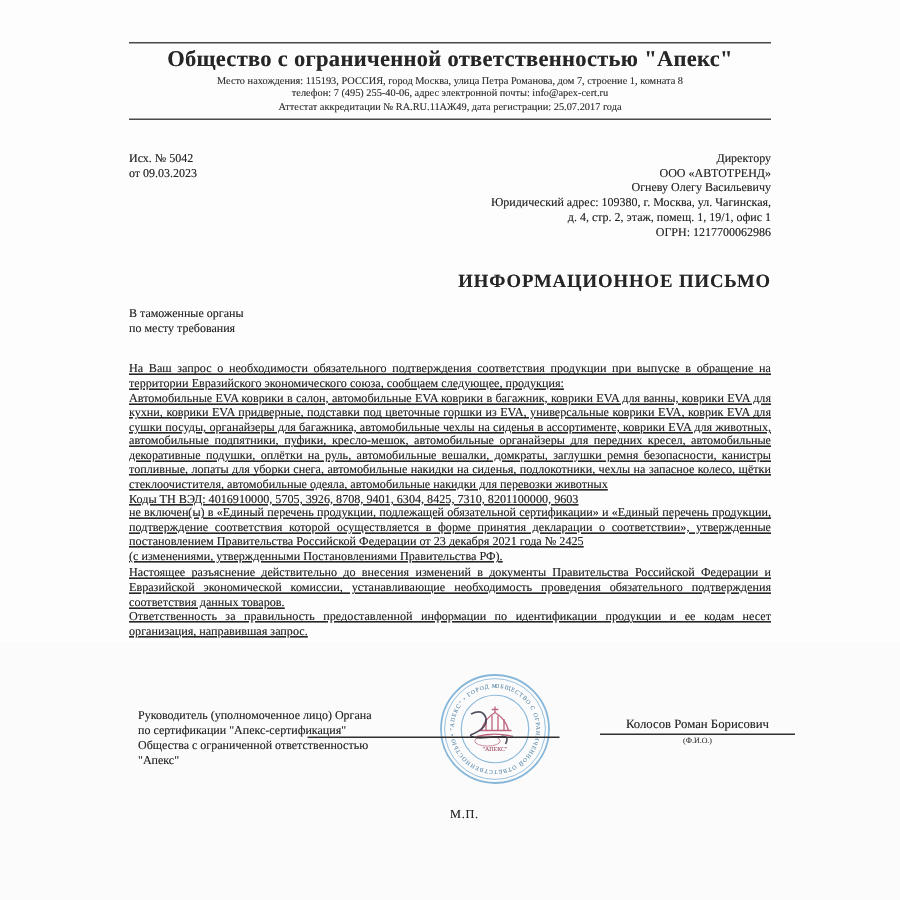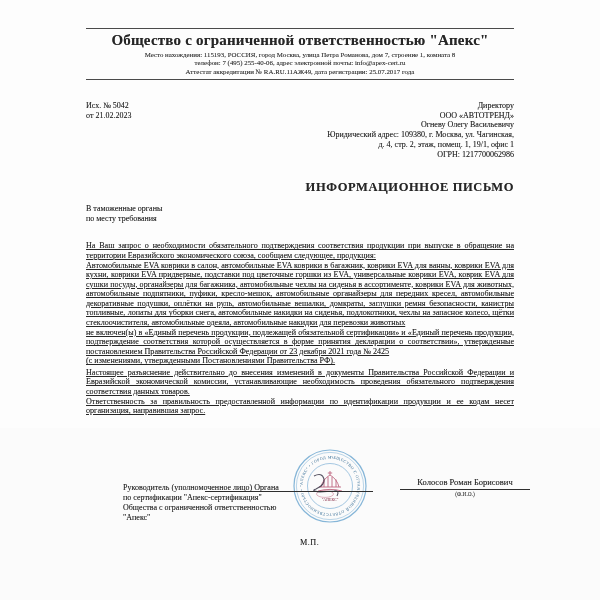--- a/index.html
+++ b/index.html
@@ -18,21 +18,21 @@
   .ref-row{display:flex;justify-content:space-between;margin-top:21px;font-size:8px;line-height:1.22;}
   .ref-left{text-align:left;}
   .ref-right{text-align:right;}
   .doc-title{text-align:right;font-weight:bold;font-size:12.5px;letter-spacing:.6px;margin-top:21px;}
   .addressee{font-size:8px;line-height:1.25;margin-top:9px;}
   .body-text{margin-top:17px;font-size:8.1px;line-height:1.185;text-align:justify;text-decoration:underline;}
   .body-text p{margin:0;}
   .body-text p.gap-after{margin-bottom:2px;}
   .body-text p.no-justify{text-align:left;}
   
-  .sig-title{position:absolute;left:92px;top:483px;width:162px;font-size:8px;line-height:1.24;margin-left:31px;}
+  .sig-title{position:absolute;left:92px;top:472px;width:162px;font-size:8px;line-height:1.24;}
   .sig-line{position:absolute;left:205px;top:491px;width:168px;border-top:1px solid #2e2e2e;z-index:3;}
   .stamp{position:absolute;left:291px;top:447px;z-index:1;}
   .autograph{position:absolute;left:300px;top:470px;z-index:2;}
   .name-block{position:absolute;left:400px;top:477px;width:130px;text-align:center;z-index:3;}
   .name-block .signer-name{font-size:8.5px;}
   .name-block .nline{border-top:1px solid #2e2e2e;margin-top:2px;}
   .name-block .caption{font-size:5.3px;color:#444;margin-top:.5px;}
   .seal-caption{position:absolute;left:300px;top:538px;font-size:8.2px;letter-spacing:.5px;}
 </style>
 </head>
@@ -46,21 +46,21 @@
       <div class="company-name">Общество с ограниченной ответственностью "Апекс"</div>
       <div class="head-line">Место нахождения: 115193, РОССИЯ, город Москва, улица Петра Романова, дом 7, строение 1, комната 8</div>
       <div class="head-line">телефон: 7 (495) 255-40-06, адрес электронной почты: info@apex-cert.ru</div>
       <div class="head-line">Аттестат аккредитации № RA.RU.11АЖ49, дата регистрации: 25.07.2017 года</div>
       <hr class="rule thin head-rules">
     </div>
 
     <div class="ref-row">
       <div class="ref-left">
         <div>Исх. № 5042</div>
-        <div>от 21.02.2023</div>
+        <div>от 09.03.2023</div>
       </div>
       <div class="ref-right">
         <div>Директору</div>
         <div>ООО «АВТОТРЕНД»</div>
         <div>Огневу Олегу Васильевичу</div>
         <div>Юридический адрес: 109380, г. Москва, ул. Чагинская,</div>
         <div>д. 4, стр. 2, этаж, помещ. 1, 19/1, офис 1</div>
         <div>ОГРН: 1217700062986</div>
       </div>
     </div>
@@ -68,20 +68,21 @@
     <div class="doc-title">ИНФОРМАЦИОННОЕ ПИСЬМО</div>
 
     <div class="addressee">
       <div>В таможенные органы</div>
       <div>по месту требования</div>
     </div>
 
     <div class="body-text">
       <p>На Ваш запрос о необходимости обязательного подтверждения соответствия продукции при выпуске в обращение на территории Евразийского экономического союза, сообщаем следующее, продукция:</p>
       <p>Автомобильные EVA коврики в салон, автомобильные EVA коврики в багажник, коврики EVA для ванны, коврики EVA для кухни, коврики EVA придверные, подставки под цветочные горшки из EVA, универсальные коврики EVA, коврик EVA для сушки посуды, органайзеры для багажника, автомобильные чехлы на сиденья в ассортименте, коврики EVA для животных, автомобильные подпятники, пуфики, кресло-мешок, автомобильные органайзеры для передних кресел, автомобильные декоративные подушки, оплётки на руль, автомобильные вешалки, домкраты, заглушки ремня безопасности, канистры топливные, лопаты для уборки снега, автомобильные накидки на сиденья, подлокотники, чехлы на запасное колесо, щётки стеклоочистителя, автомобильные одеяла, автомобильные накидки для перевозки животных</p>
+      <p class="no-justify">Коды ТН ВЭД: 4016910000, 5705, 3926, 8708, 9401, 6304, 8425, 7310, 8201100000, 9603</p>
       <p>не включен(ы) в «Единый перечень продукции, подлежащей обязательной сертификации» и «Единый перечень продукции, подтверждение соответствия которой осуществляется в форме принятия декларации о соответствии», утвержденные постановлением Правительства Российской Федерации от 23 декабря 2021 года № 2425</p>
       <p class="no-justify gap-after">(с изменениями, утвержденными Постановлениями Правительства РФ).</p>
       <p>Настоящее разъяснение действительно до внесения изменений в документы Правительства Российской Федерации и Евразийской экономической комиссии, устанавливающие необходимость проведения обязательного подтверждения соответствия данных товаров.</p>
       <p>Ответственность за правильность предоставленной информации по идентификации продукции и ее кодам несет организация, направившая запрос.</p>
     </div>
   </div>
 
   <div class="sig-title">Руководитель (уполномоченное лицо) Органа по сертификации "Апекс-сертификация" Общества с ограниченной ответственностью "Апекс"</div>
 
   <div class="sig-line"></div>

